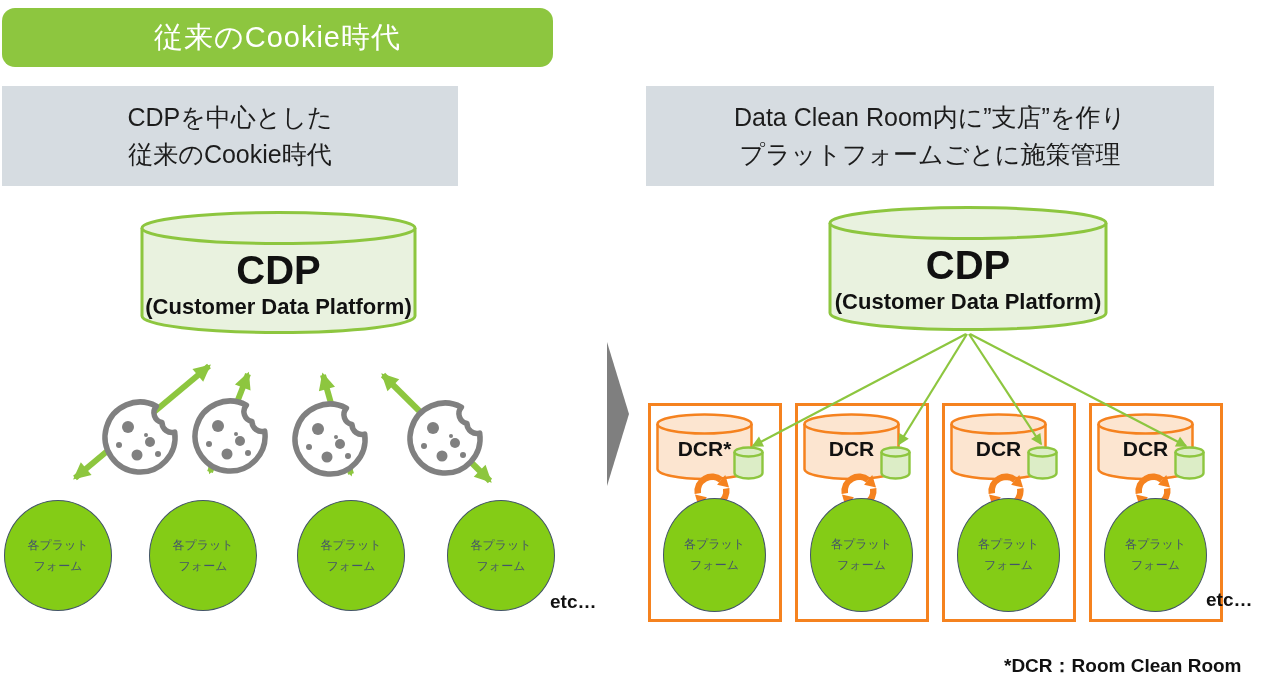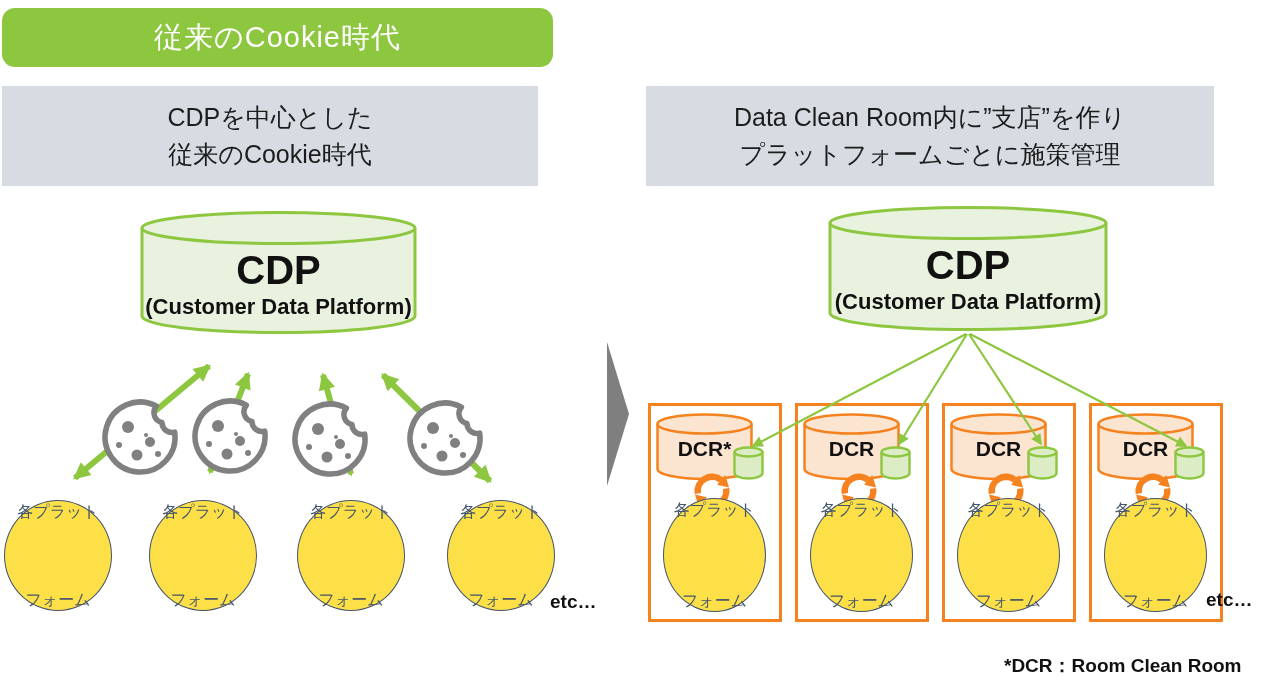--- a/index.html
+++ b/index.html
@@ -13,41 +13,41 @@
   .banner.orange{background:#f5821f;}
   
   .graybox{background:#d6dce1;display:flex;flex-direction:column;align-items:center;
            justify-content:center;color:#1c1c1c;font-size:25px;line-height:37px;text-align:center;}
   
   .cyl-label-title{position:absolute;left:0;width:100%;text-align:center;
                    font-size:40px;font-weight:600;color:#111;line-height:44px;}
   .cyl-label-sub{position:absolute;left:0;width:100%;text-align:center;
                  font-size:22px;font-weight:600;color:#111;line-height:26px;}
   
-  .platform-circle{border:1.5px solid #44546a;border-radius:50%;background:#fde047;
-                   display:flex;flex-direction:column;align-items:center;justify-content:space-between;
-                   color:#44546a;font-size:16px;line-height:21px;font-weight:500;text-align:center;}
+  .platform-circle{border:1.5px solid #44546a;border-radius:50%;background:#84cc16;
+                   display:flex;flex-direction:column;align-items:center;justify-content:center;
+                   color:#44546a;font-size:12px;line-height:21px;font-weight:500;text-align:center;}
   
   .dcr-box{border:3.5px solid #f5821f;background:#fff;}
   .dcr-label{position:absolute;left:0;top:12px;width:97px;text-align:center;
              font-size:21px;font-weight:600;color:#111;line-height:48px;}
   .etc{font-size:19px;font-weight:600;color:#111;}
   .footnote{font-size:19px;font-weight:700;color:#111;}
   .overlay{position:absolute;left:0;top:0;z-index:6;pointer-events:none;}
 </style>
 </head>
 <body>
 
 <div class="canvas">
 
   <div class="abs banner green" style="left:2px;top:8px;width:551px;height:59px;">
     <span>従来のCookie時代</span>
   </div>
 
-  <div class="abs graybox" style="left:2px;top:86px;width:536px;height:100px;">
+  <div class="abs graybox" style="left:2px;top:86px;width:456px;height:100px;">
     <div>CDPを中心とした</div>
     <div>従来のCookie時代</div>
   </div>
 
   <div class="abs" style="left:140px;top:210px;width:277px;height:125px;">
     <svg width="277" height="125" viewBox="0 0 277 125">
       <path d="M2 18 L2 106 A136.5 16.5 0 0 0 275 106 L275 18" fill="#e9f2df" stroke="#8dc63f" stroke-width="3"></path>
       <ellipse cx="138.5" cy="18" rx="136.5" ry="15.5" fill="#e9f2df" stroke="#8dc63f" stroke-width="3"></ellipse>
     </svg>
     <div class="cyl-label-title" style="top:38px;">CDP</div>

